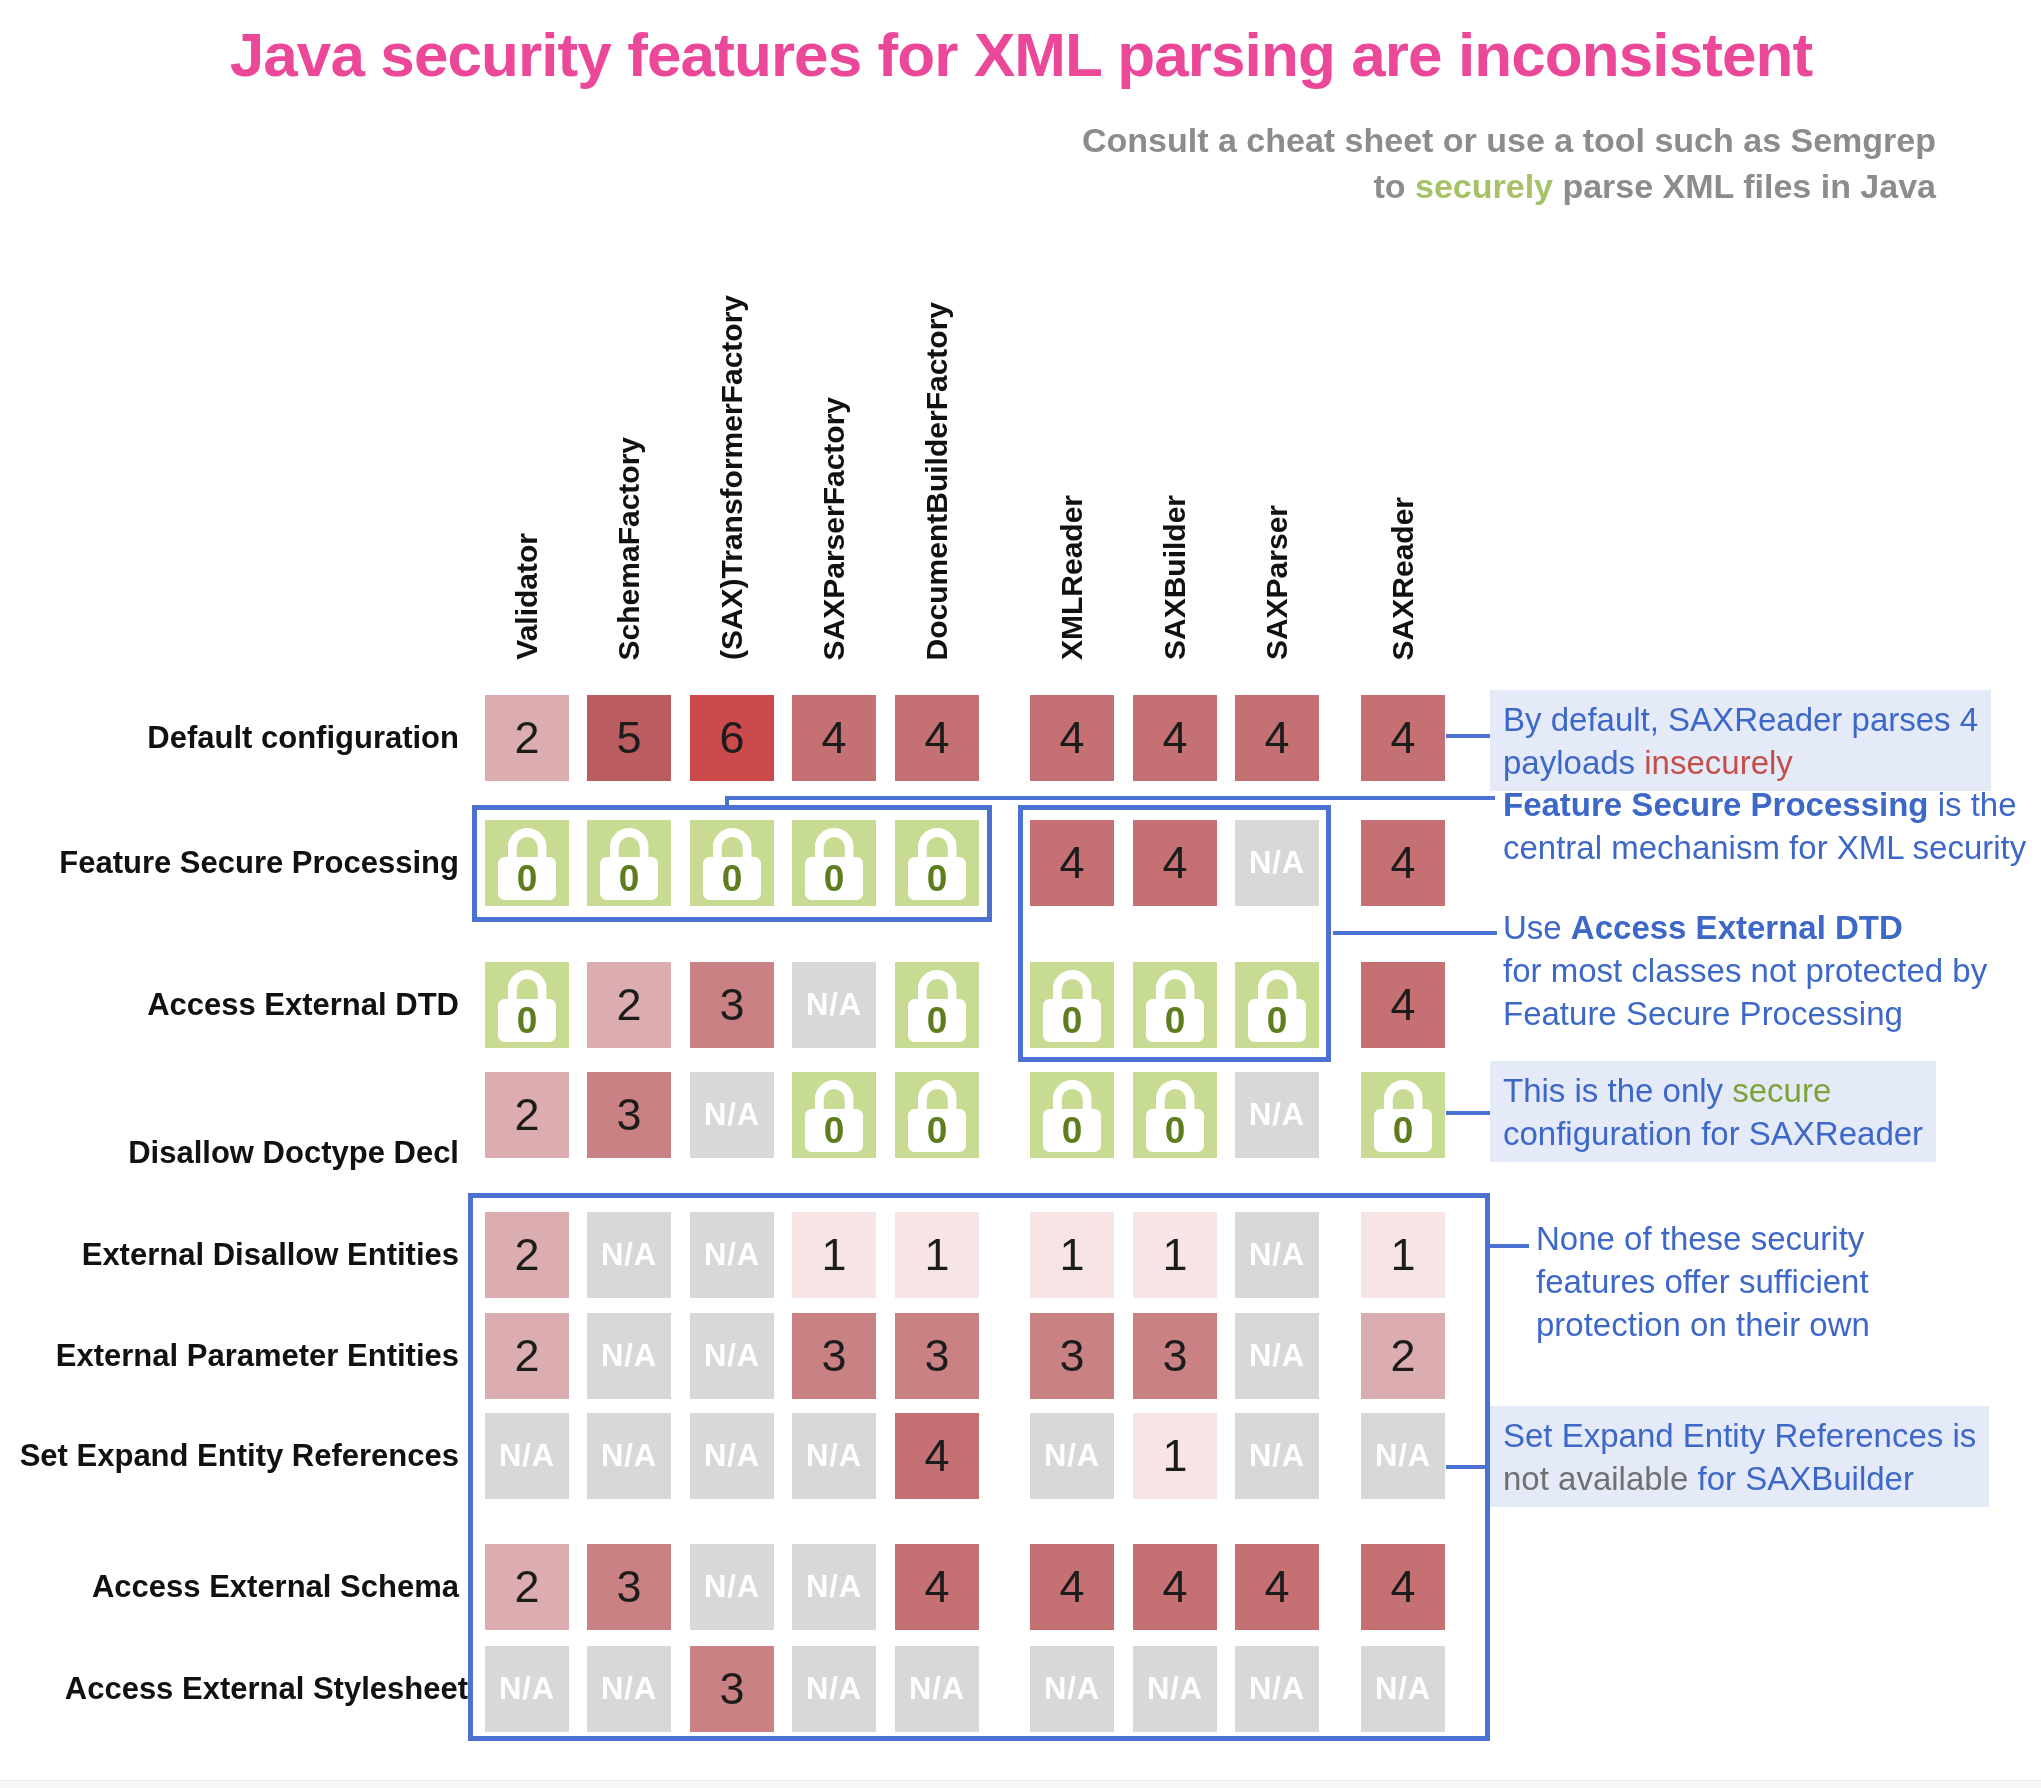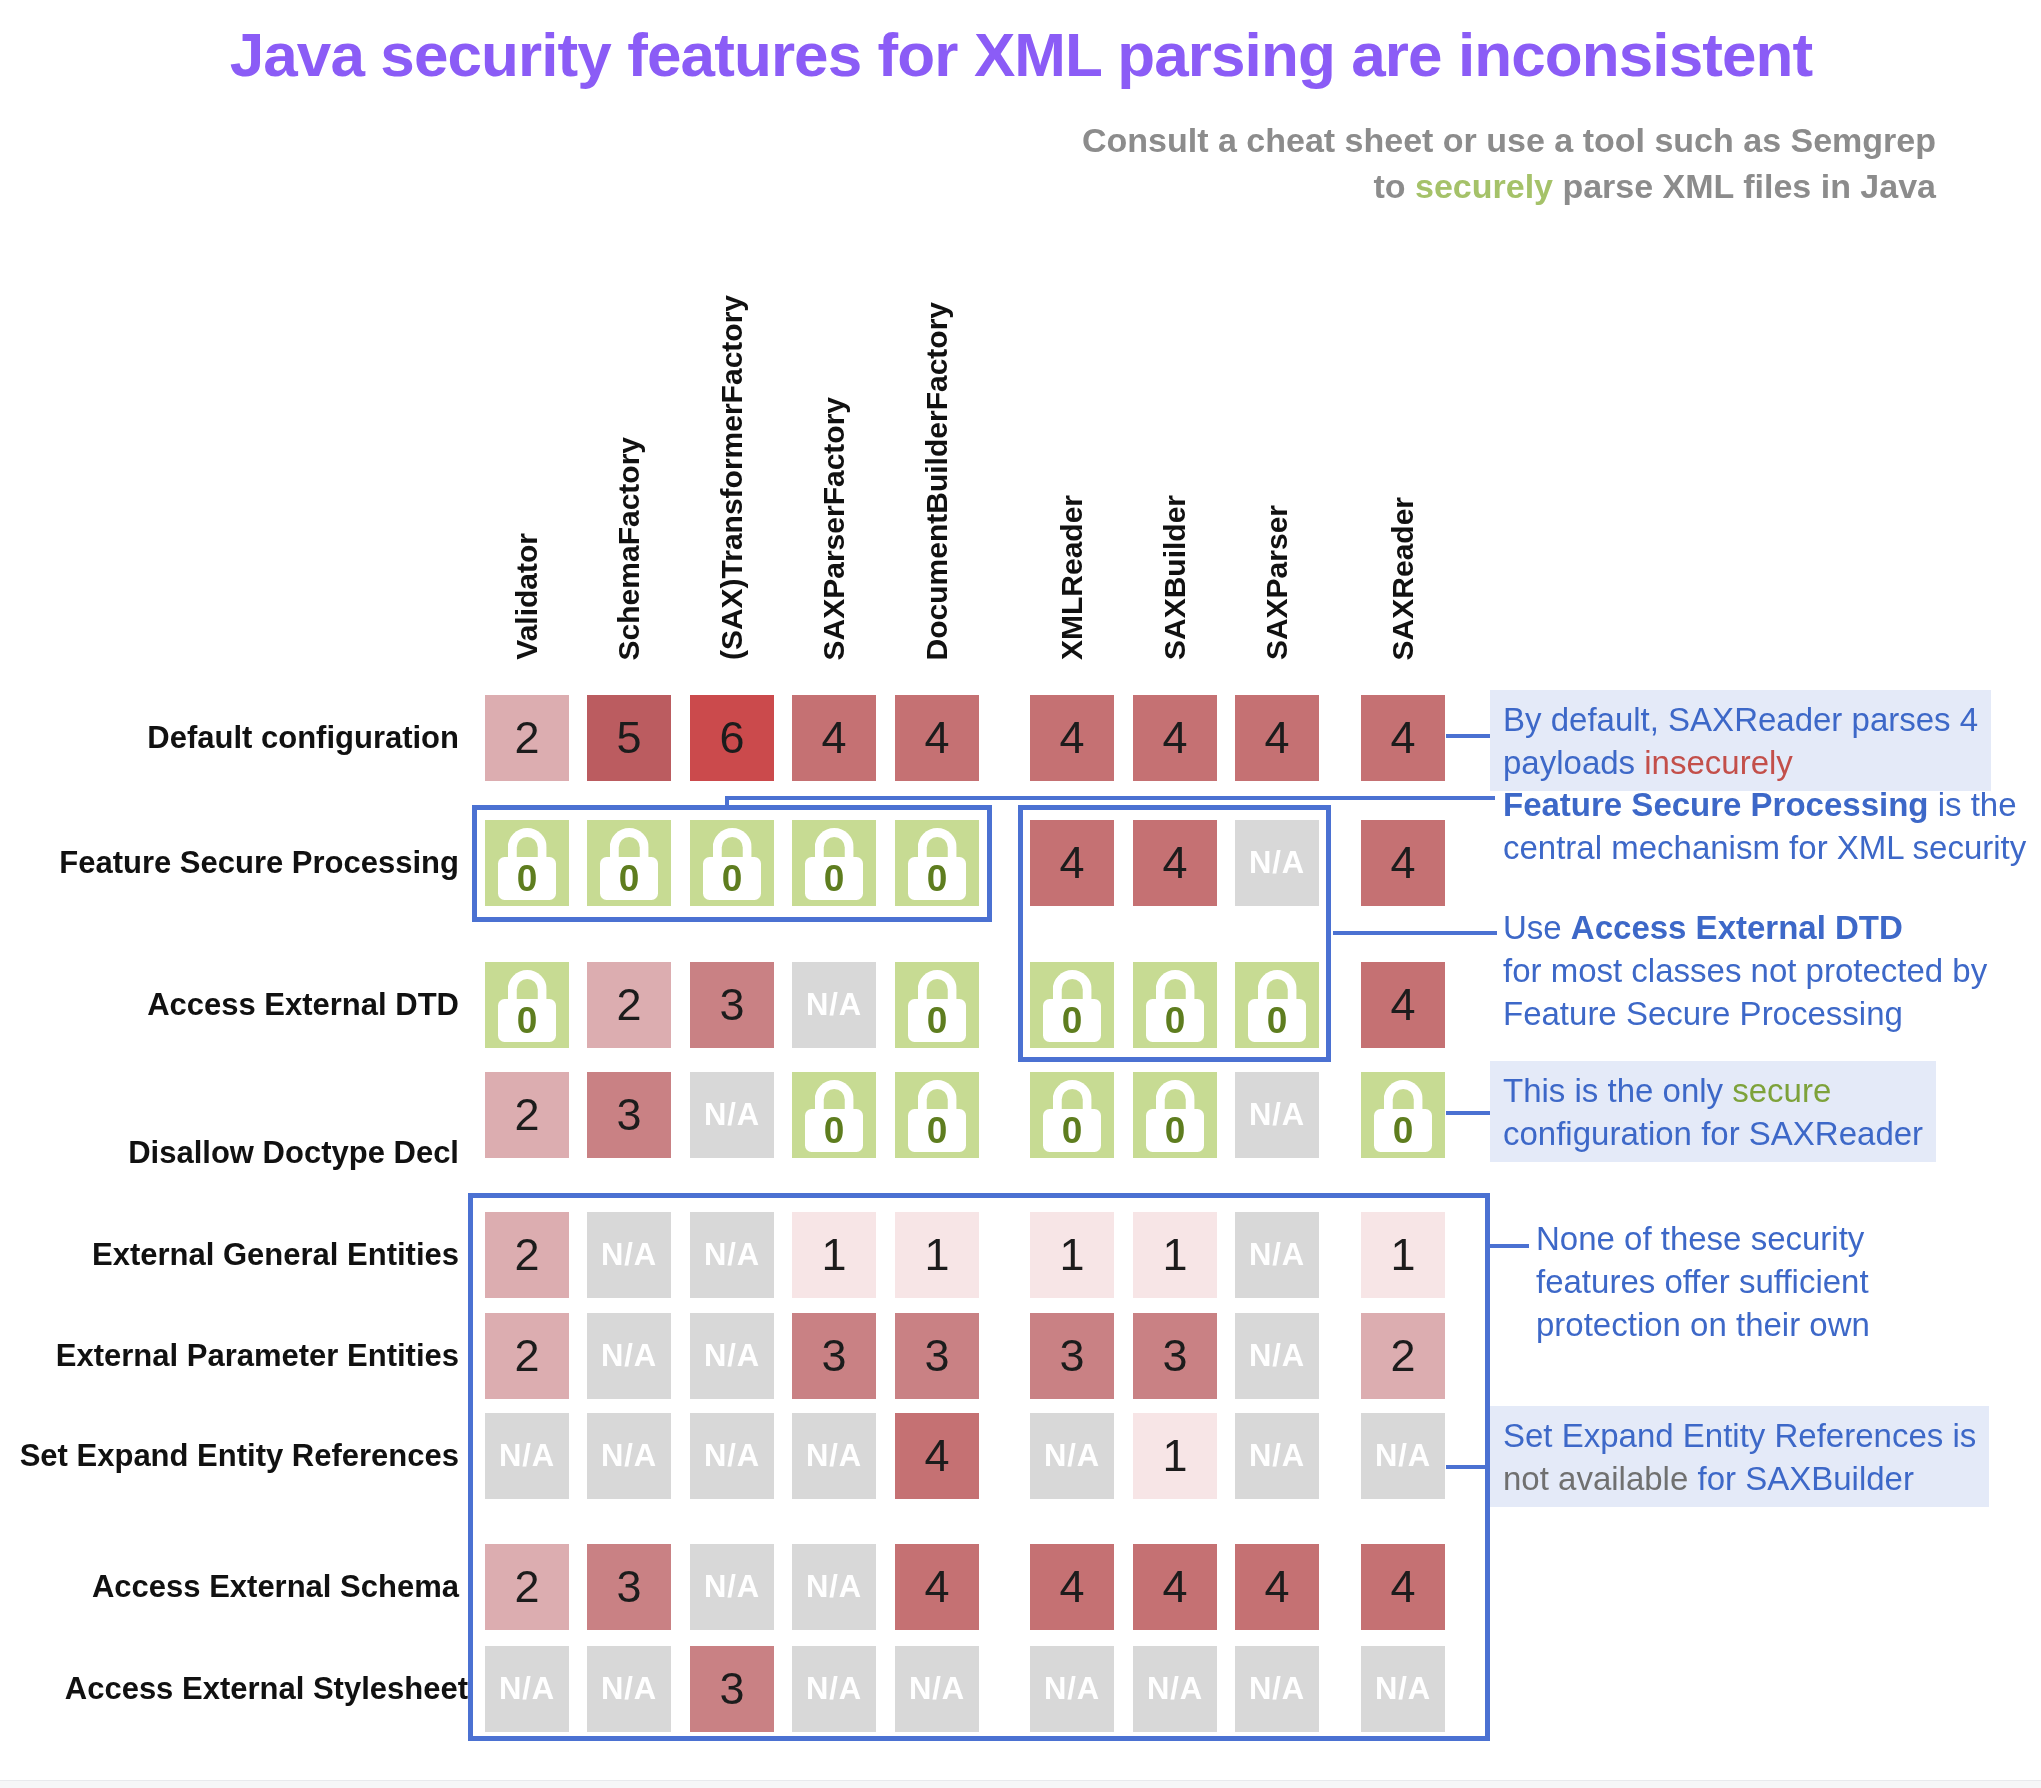--- a/index.html
+++ b/index.html
@@ -1,19 +1,19 @@
 <!DOCTYPE html>
 <html style="font-size:15px"><head>
 <meta charset="utf-8">
 <style>
   html,body{margin:0;padding:0;background:#ffffff;}
   .canvas{position:relative;width:2042px;height:1788px;background:#ffffff;overflow:hidden;
           font-family:"Liberation Sans","DejaVu Sans",sans-serif;}
   .title{position:absolute;top:18.6px;left:0;width:2042px;text-align:center;
-         font-size:62px;font-weight:800;color:#8b5cf6;letter-spacing:-0.9px;}
+         font-size:62px;font-weight:800;color:#ec4899;letter-spacing:-0.9px;}
   .subtitle{position:absolute;top:117px;right:106px;text-align:right;
             font-size:34px;font-weight:700;color:#8c8c8c;line-height:46px;}
   .subtitle .green{color:#a5c269;}
   
   .colhead{position:absolute;top:261px;height:399px;width:84px;display:flex;
            justify-content:center;align-items:flex-end;}
   .colhead span{writing-mode:vertical-rl;transform:rotate(180deg);
                 font-size:30px;font-weight:700;color:#111;white-space:nowrap;}
   
   .rowlabel{position:absolute;left:0;width:459px;height:86px;display:flex;
@@ -85,21 +85,21 @@
       </div>
       <div class="colhead" style="left: 1361px;">
         <span>SAXReader</span>
       </div>
     </div>
   <div id="rowlabels">
       <div class="rowlabel" style="top: 695px;">Default configuration</div>
       <div class="rowlabel" style="top: 820px;">Feature Secure Processing</div>
       <div class="rowlabel" style="top: 962px;">Access External DTD</div>
       <div class="rowlabel" style="top: 1110px;">Disallow Doctype Decl</div>
-      <div class="rowlabel" style="top: 1212px;">External General Entities</div>
+      <div class="rowlabel" style="top: 1212px;">External Disallow Entities</div>
       <div class="rowlabel" style="top: 1313px;">External Parameter Entities</div>
       <div class="rowlabel" style="top: 1413px;">Set Expand Entity References</div>
       <div class="rowlabel" style="top: 1544px;">Access External Schema</div>
       <div class="rowlabel" style="top: 1646px; margin-left: 9px;">Access External Stylesheet</div>
     </div>
   <div id="cells">
       <div class="cell" style="left: 485px; top: 695px; background: rgb(220, 173, 176);">2</div>
       <div class="cell" style="left: 587px; top: 695px; background: rgb(187, 92, 96);">5</div>
       <div class="cell" style="left: 690px; top: 695px; background: rgb(203, 74, 76);">6</div>
       <div class="cell" style="left: 792px; top: 695px; background: rgb(197, 113, 115);">4</div>

